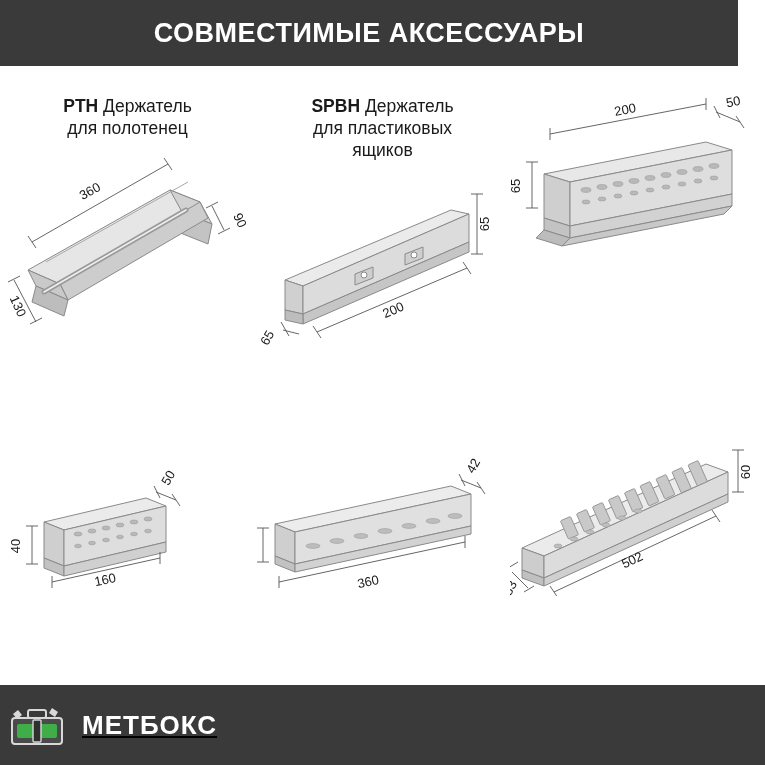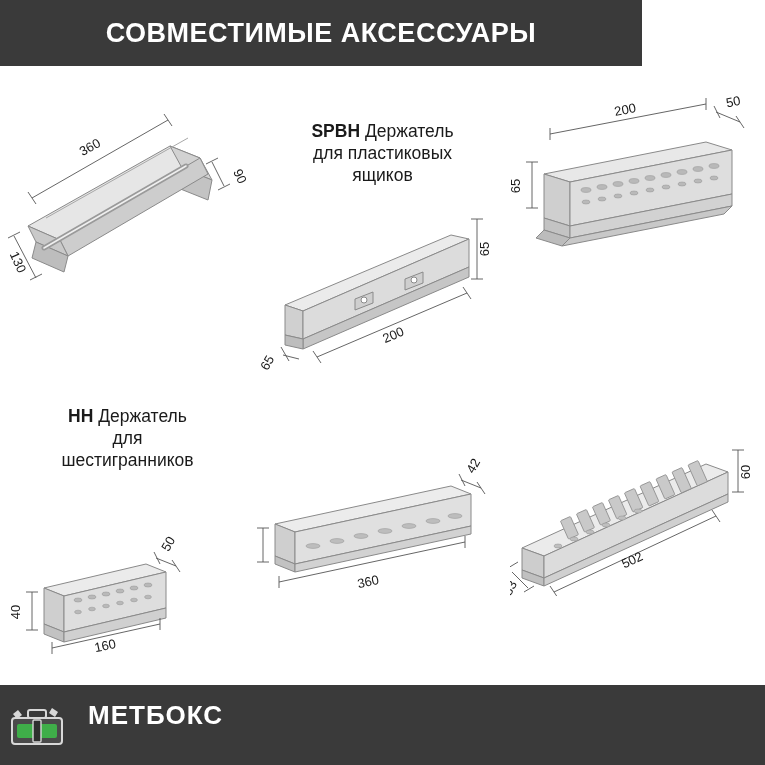--- a/index.html
+++ b/index.html
@@ -17,21 +17,21 @@
   .page {
     position: relative;
     width: 765px;
     height: 765px;
     background: #ffffff;
   }
   
   .header {
     position: absolute;
     left: 0; top: 0;
-    width: 642px;
+    width: 738px;
     height: 66px;
     background: #3a3a3a;
     display: flex;
     align-items: center;
     justify-content: center;
     box-sizing: border-box;
   }
   .header-title {
     color: #ffffff;
     font-size: 27px;
@@ -76,23 +76,24 @@
     left: 0;
     bottom: 0;
     width: 765px;
     height: 80px;
     background: #3a3a3a;
     display: flex;
     align-items: center;
   }
   .logo {
     display: flex;
-    align-items: flex-start;
+    align-items: center;
     margin-left: 8px;
-    gap: 22px;
+    gap: 16px;
+    text-decoration: underline;
   }
   .logo-mark {
     width: 58px;
     height: 50px;
     position: relative;
   }
   .logo-text {
     color: #ffffff;
     font-size: 26px;
     font-weight: bold;
@@ -104,20 +105,25 @@
 
 <div class="page">
 
   <div class="header">
     <div class="header-title">СОВМЕСТИМЫЕ АКСЕССУАРЫ</div>
   </div>
 
   <div class="grid">
 
     <div class="cell" style="left:0px; top:30px;">
+      <div class="caption">
+        <span class="code">PTH</span>
+        <span>Держатель</span><br>
+        <span>для полотенец</span>
+      </div>
       <div class="art">
         <svg width="255" height="190" viewBox="0 0 255 190">
 
           <g stroke="#8a8a8a" stroke-width="1" fill="#dcdcdc">
 
             <polygon points="28,130 170,50 200,62 60,144" fill="#e6e6e6"></polygon>
 
             <polygon points="170,50 200,62 212,84 182,72" fill="#d2d2d2"></polygon>
             <polygon points="182,72 212,84 208,104 178,92" fill="#c3c3c3"></polygon>
 
@@ -143,21 +149,21 @@
             <line x1="8" y1="142" x2="20" y2="136"></line>
             <line x1="30" y1="184" x2="42" y2="178"></line>
           </g>
           <text x="92" y="55" font-size="13" fill="#1a1a1a" font-family="Liberation Sans, sans-serif" transform="rotate(-29 92 55)" text-anchor="middle">360</text>
           <text x="236" y="82" font-size="13" fill="#1a1a1a" font-family="Liberation Sans, sans-serif" transform="rotate(66 236 82)" text-anchor="middle">90</text>
           <text x="14" y="168" font-size="13" fill="#1a1a1a" font-family="Liberation Sans, sans-serif" transform="rotate(66 14 168)" text-anchor="middle">130</text>
         </svg>
       </div>
     </div>
 
-    <div class="cell" style="left:255px; top:30px;margin-top:25px;">
+    <div class="cell" style="left:255px; top:30px;">
       <div class="caption">
         <span class="code">SPBH</span>
         <span>Держатель</span><br>
         <span>для пластиковых</span><br>
         <span>ящиков</span>
       </div>
       <div class="art">
         <svg width="255" height="190" viewBox="0 0 255 190">
           <g stroke="#8a8a8a" stroke-width="1">
 
@@ -241,26 +247,20 @@
             <line x1="16" y1="112" x2="28" y2="112"></line>
           </g>
           <text x="116" y="18" font-size="13" fill="#1a1a1a" font-family="Liberation Sans, sans-serif" transform="rotate(-11 116 18)" text-anchor="middle">200</text>
           <text x="224" y="10" font-size="13" fill="#1a1a1a" font-family="Liberation Sans, sans-serif" transform="rotate(-11 224 10)" text-anchor="middle">50</text>
           <text x="10" y="90" font-size="13" fill="#1a1a1a" font-family="Liberation Sans, sans-serif" transform="rotate(-90 10 90)" text-anchor="middle">65</text>
         </svg>
       </div>
     </div>
 
     <div class="cell" style="left:0px; top:340px;">
-      <div class="caption">
-        <span class="code">HH</span>
-        <span>Держатель</span><br>
-        <span>для</span><br>
-        <span>шестигранников</span>
-      </div>
       <div class="art">
         <svg width="255" height="190" viewBox="0 0 255 190">
           <g stroke="#8a8a8a" stroke-width="1">
 
             <polygon points="44,116 146,92 166,100 64,124" fill="#ebebeb"></polygon>
 
             <polygon points="44,116 64,124 64,160 44,152" fill="#cfcfcf"></polygon>
             <polygon points="64,124 166,100 166,136 64,160" fill="#dedede"></polygon>
 
             <g fill="#b9b9b9" stroke="#9c9c9c" stroke-width="0.6">

